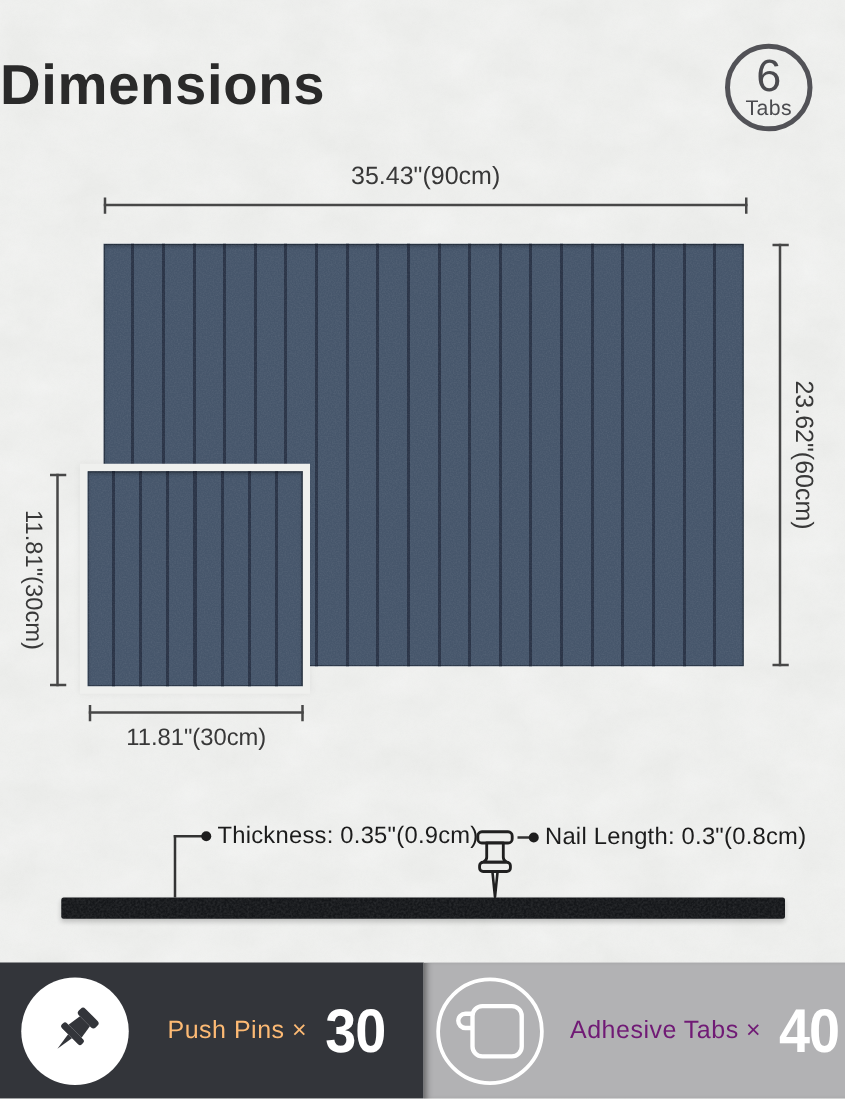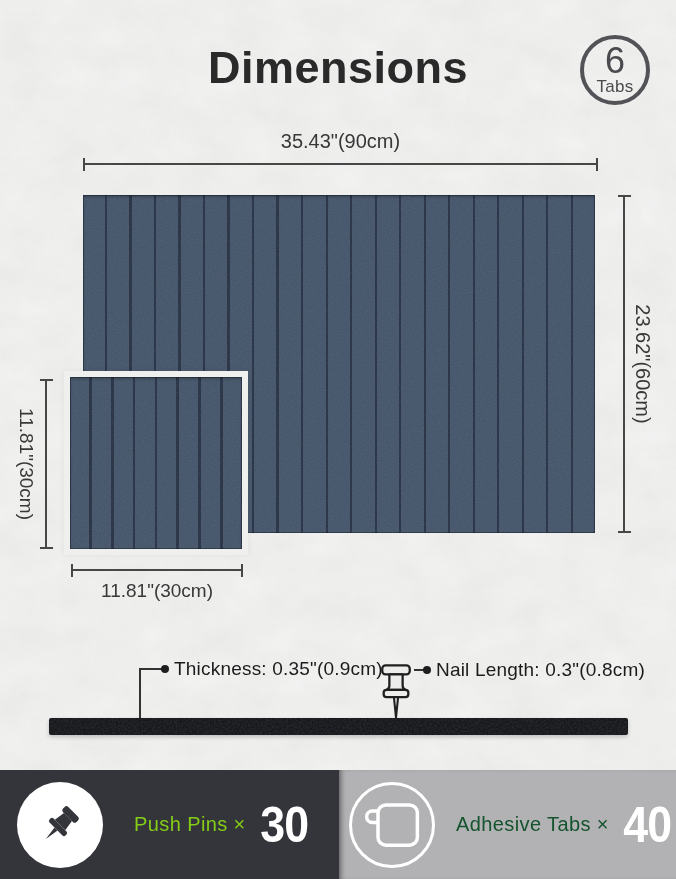--- a/index.html
+++ b/index.html
@@ -6,21 +6,21 @@
   .canvas{
     position:relative;width:676px;height:879px;overflow:hidden;
     background:var(--bg,#eaebe9);
     font-family:"Liberation Sans","DejaVu Sans",sans-serif;
     color:var(--text,#2b2b2b);
   }
   .tex{position:absolute;left:0;top:0;pointer-events:none;}
   .noise{position:absolute;inset:0;width:100%;height:100%;pointer-events:none;}
 
   .title{
-    position:absolute;left:0;top:42px;width:676px;text-align:center;
+    position:absolute;left:0;top:42px;width:676px;text-align:left;
     font-size:45px;font-weight:600;letter-spacing:.5px;color:var(--title,#2a2a2a);
   }
   .badge{
     position:absolute;left:580px;top:35px;width:70px;height:70px;box-sizing:border-box;
     border:4px solid #525257;border-radius:50%;
     display:flex;flex-direction:column;align-items:center;justify-content:center;
     color:var(--badge,#4b4b4f);background:transparent;
   }
   .badge .count{font-size:36px;font-weight:500;line-height:.9;}
   .badge .plabel{font-size:17px;line-height:1;margin-top:1px;letter-spacing:.3px;}
@@ -84,23 +84,23 @@
   .footer-right{
     left:339px;width:337px;background:var(--footer_gray,#b2b2b4);
     box-shadow:inset 5px 0 5px -3px rgba(0,0,0,.45);
   }
   .fcircle{
     width:86px;height:86px;border-radius:50%;flex:0 0 auto;box-sizing:border-box;
     display:flex;align-items:center;justify-content:center;
   }
   .fcircle.solid{background:#fff;margin-left:17px;}
   .fcircle.outline{border:3px solid #fff;margin-left:10px;}
-  .flabel{font-size:20px;color:#84cc16;font-weight:500;letter-spacing:.4px;white-space:nowrap;}
+  .flabel{font-size:20px;color:#fdba74;font-weight:500;letter-spacing:.4px;white-space:nowrap;}
   .footer-left .flabel{margin-left:31px;}
-  .footer-right .flabel{margin-left:21px;color:#14532d;}
+  .footer-right .flabel{margin-left:21px;color:#701a75;}
   .fcount{
     font-size:47px;font-weight:800;color:#fff;line-height:1;margin-left:13px;
     transform:scale(.95,1.05);letter-spacing:-1px;
   }
 </style>
 </head>
 <body>
 
 <div class="canvas">
 

